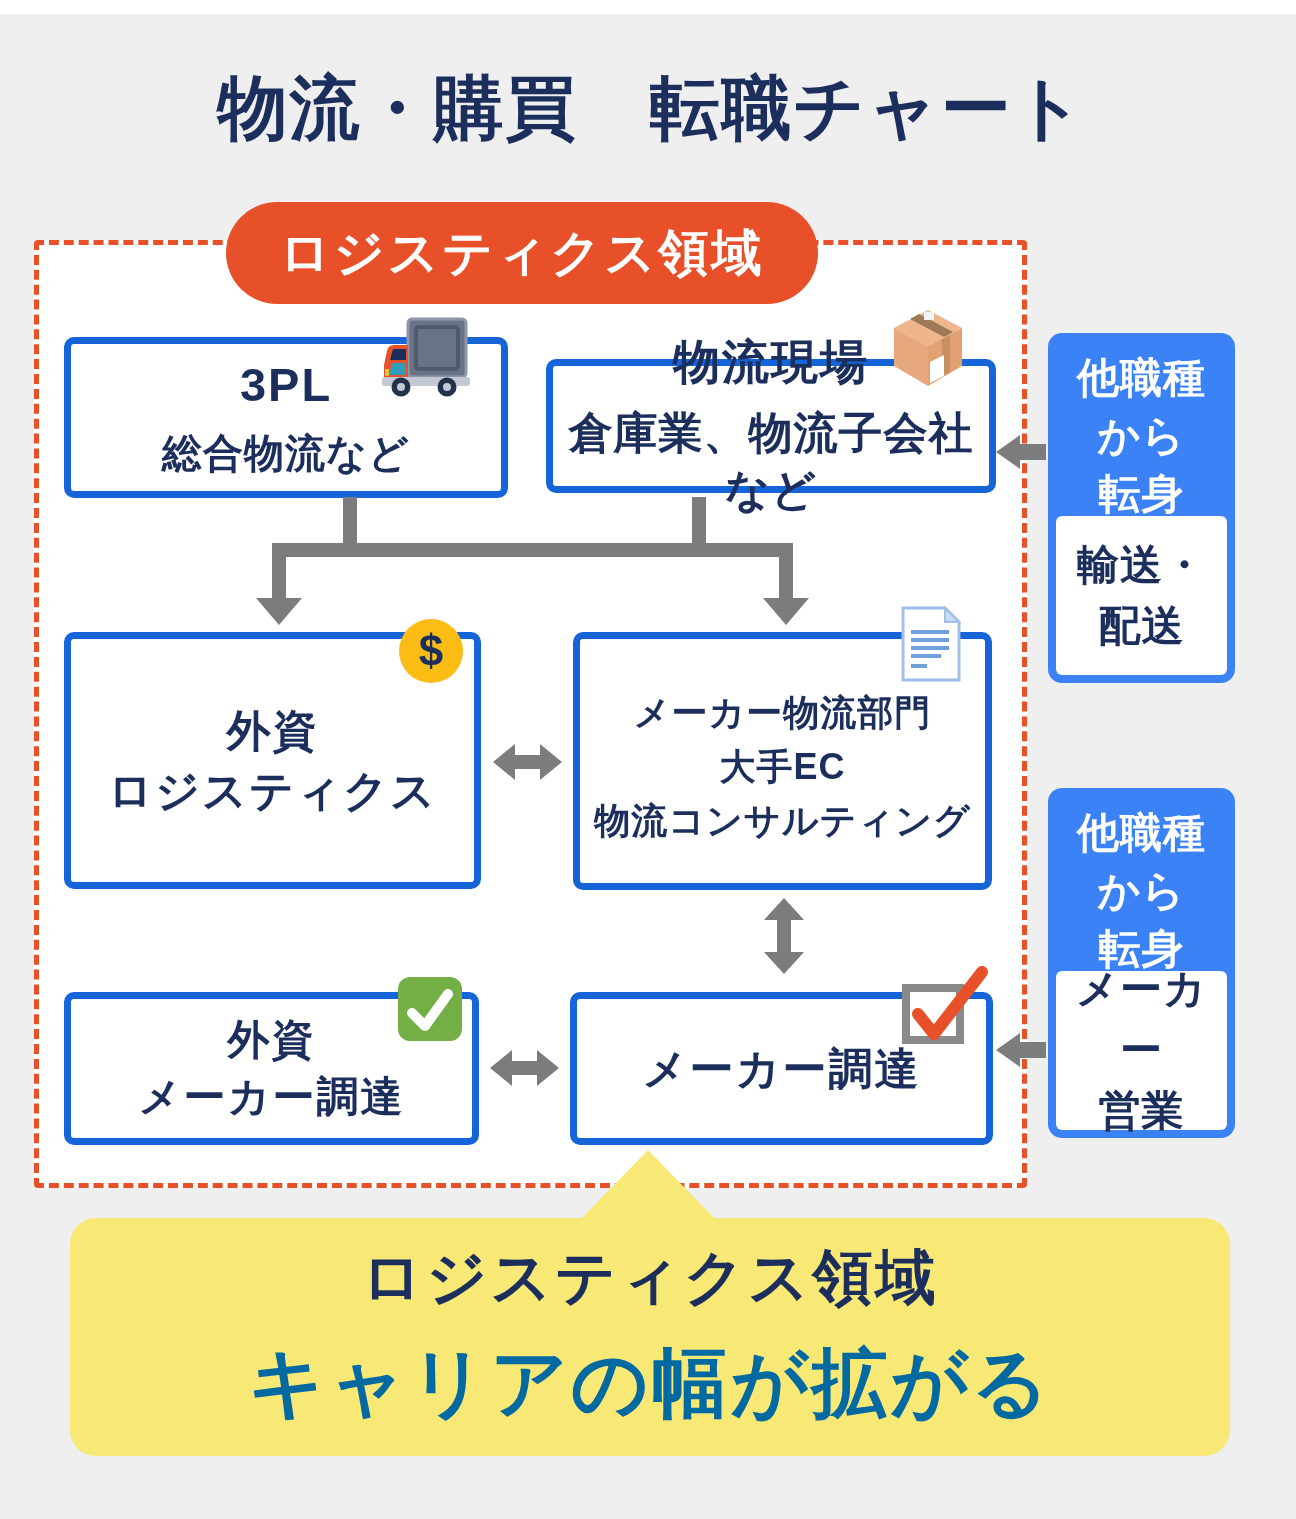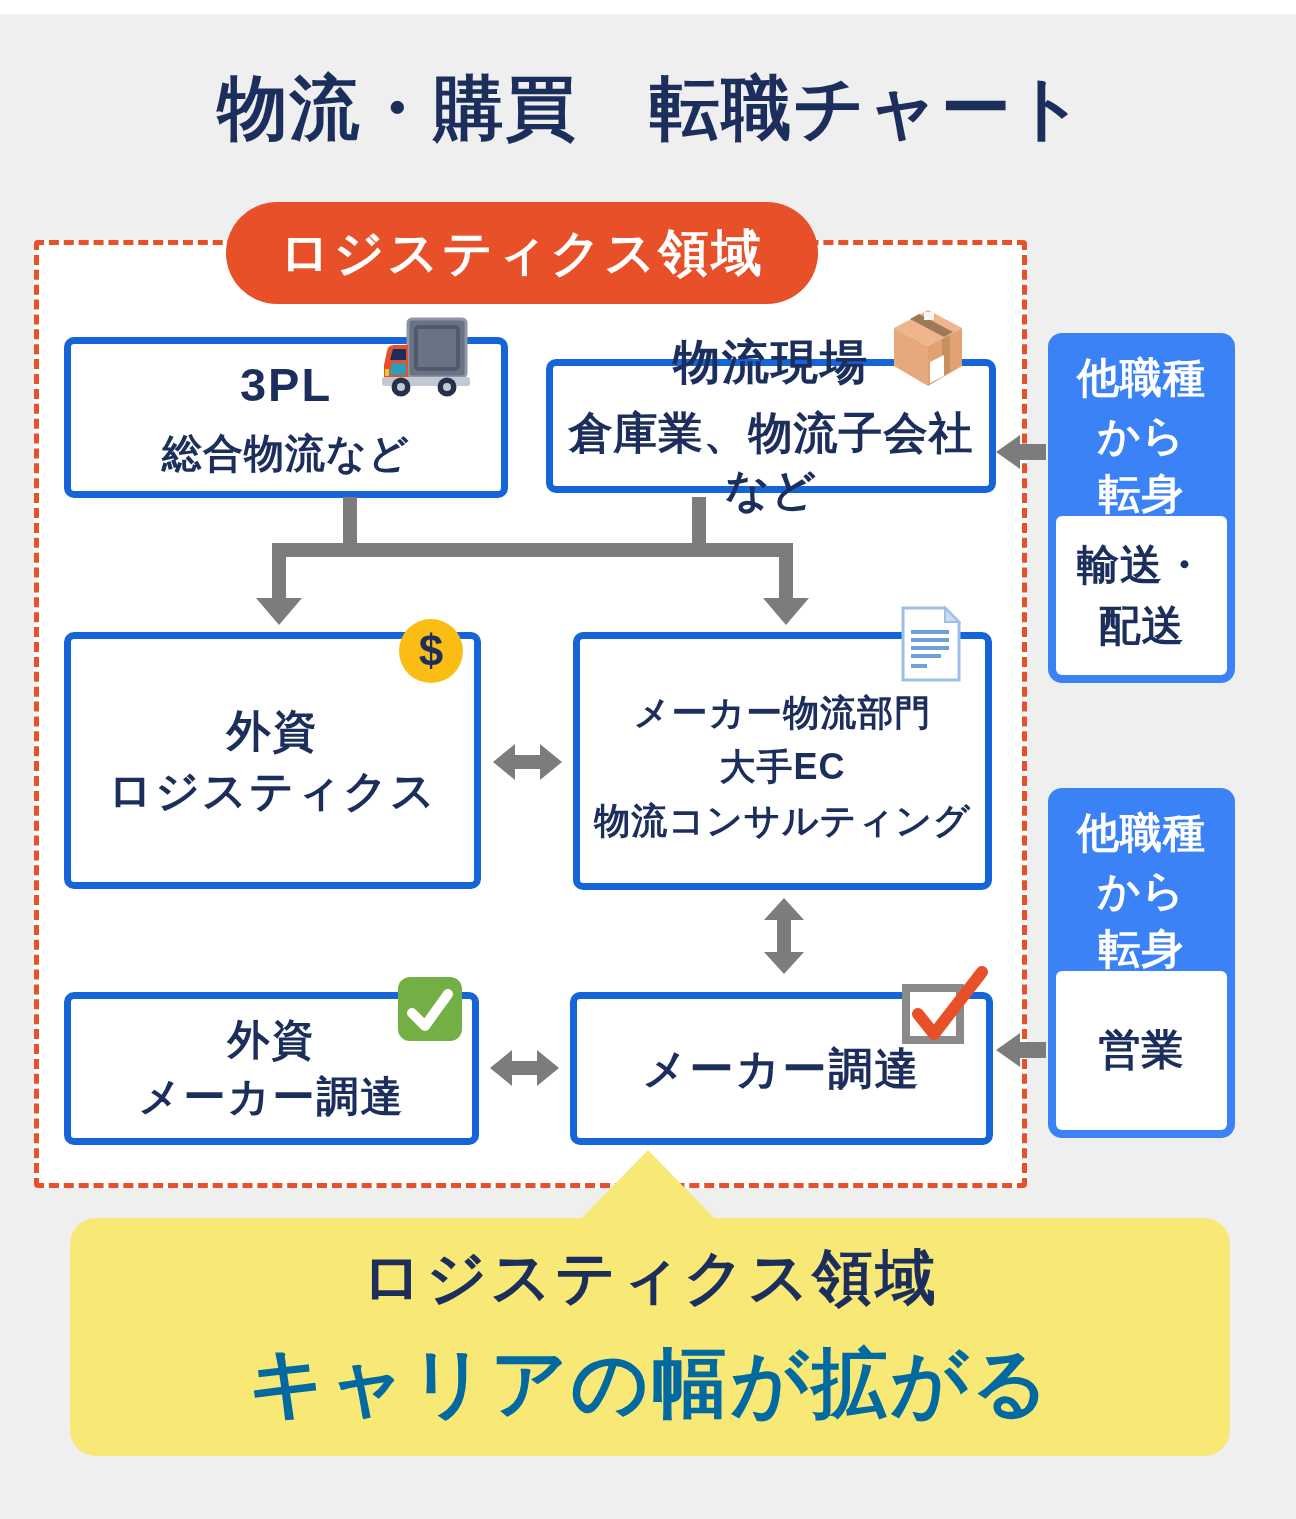--- a/index.html
+++ b/index.html
@@ -189,20 +189,21 @@
     </div>
   </div>
 
   <div class="abs side-mod" style="left:1048px;top:788px;">
     <div class="hdr">
       <div>他職種</div>
       <div>から</div>
       <div>転身</div>
     </div>
     <div class="inner">
+      <div>メーカー</div>
       <div>営業</div>
     </div>
   </div>
 
   <div class="abs icon-layer" style="left:380px;top:313px;width:92px;height:84px;">
     <svg width="92" height="84" viewBox="0 0 92 84">
       <rect x="28" y="6" width="58" height="58" rx="4" fill="#6A7386" stroke="#8F96A5" stroke-width="3"></rect>
       <rect x="36" y="14" width="42" height="42" rx="3" fill="none" stroke="#515A6C" stroke-width="4"></rect>
       <path d="M28 32 H14 Q8 32 7 38 L4 52 V66 H28 Z" fill="#E8502A"></path>
       <path d="M13 36 H26 V47 H10 Z" fill="#1B2E5C"></path>

